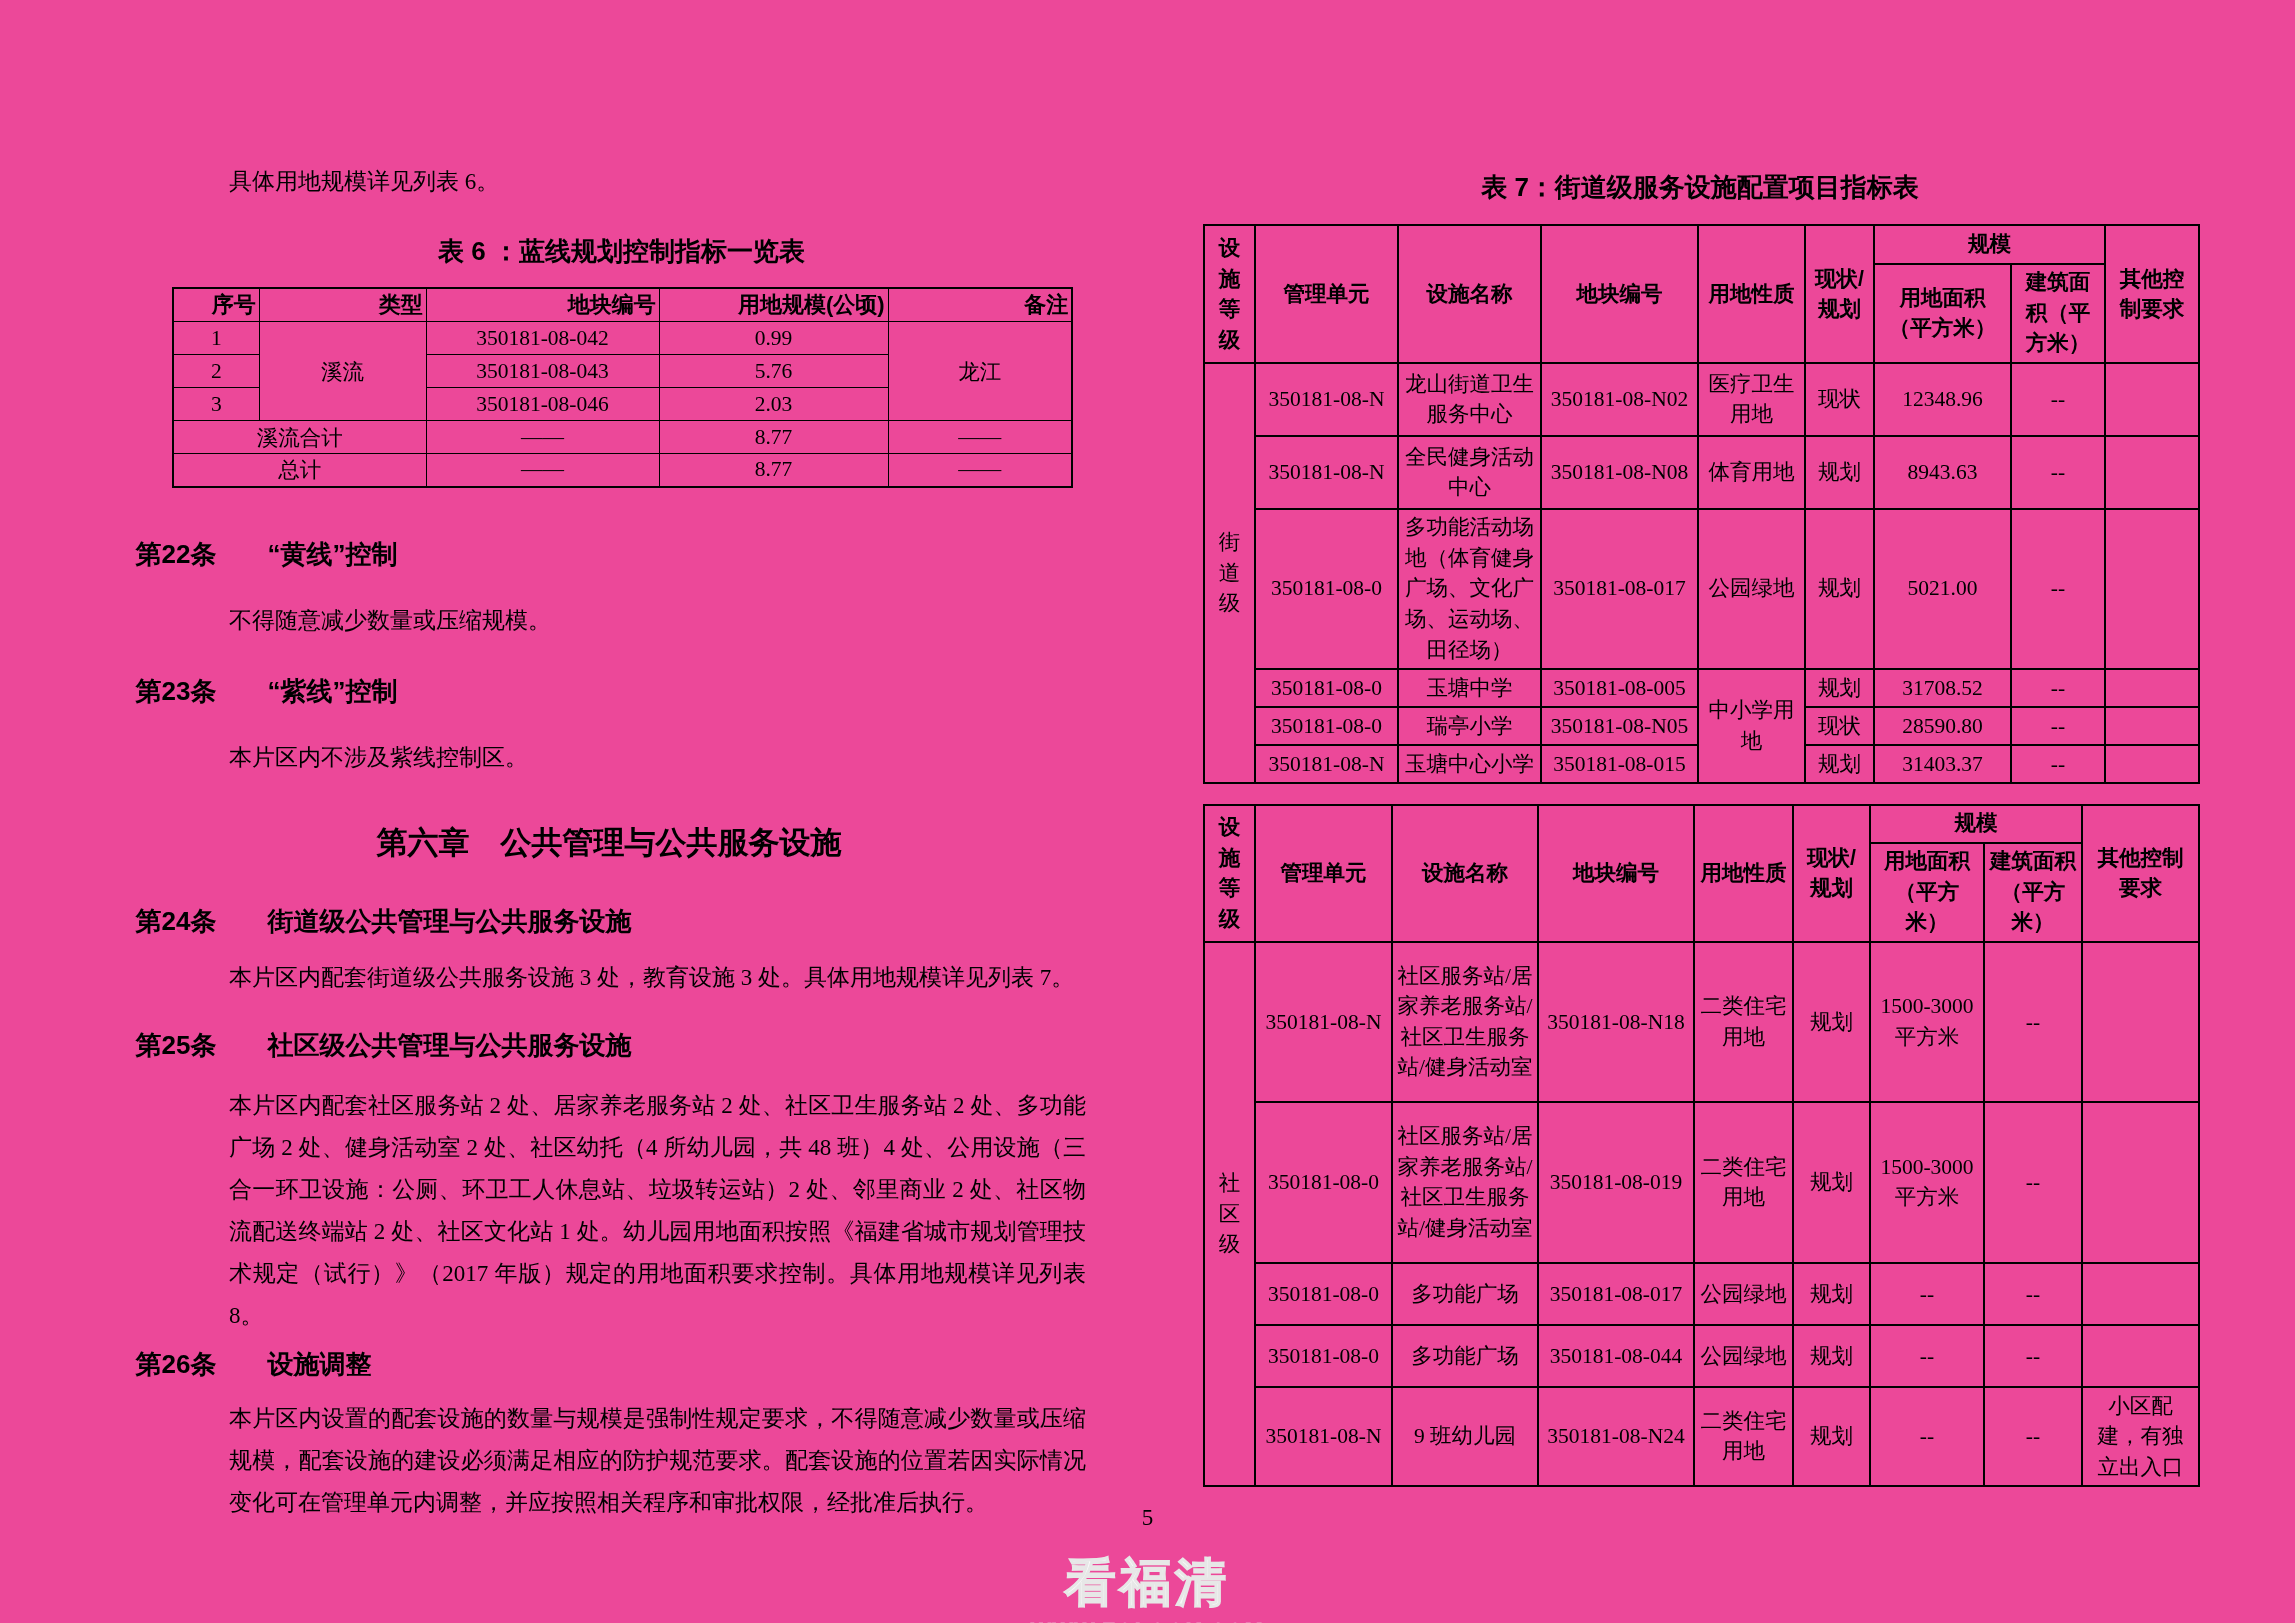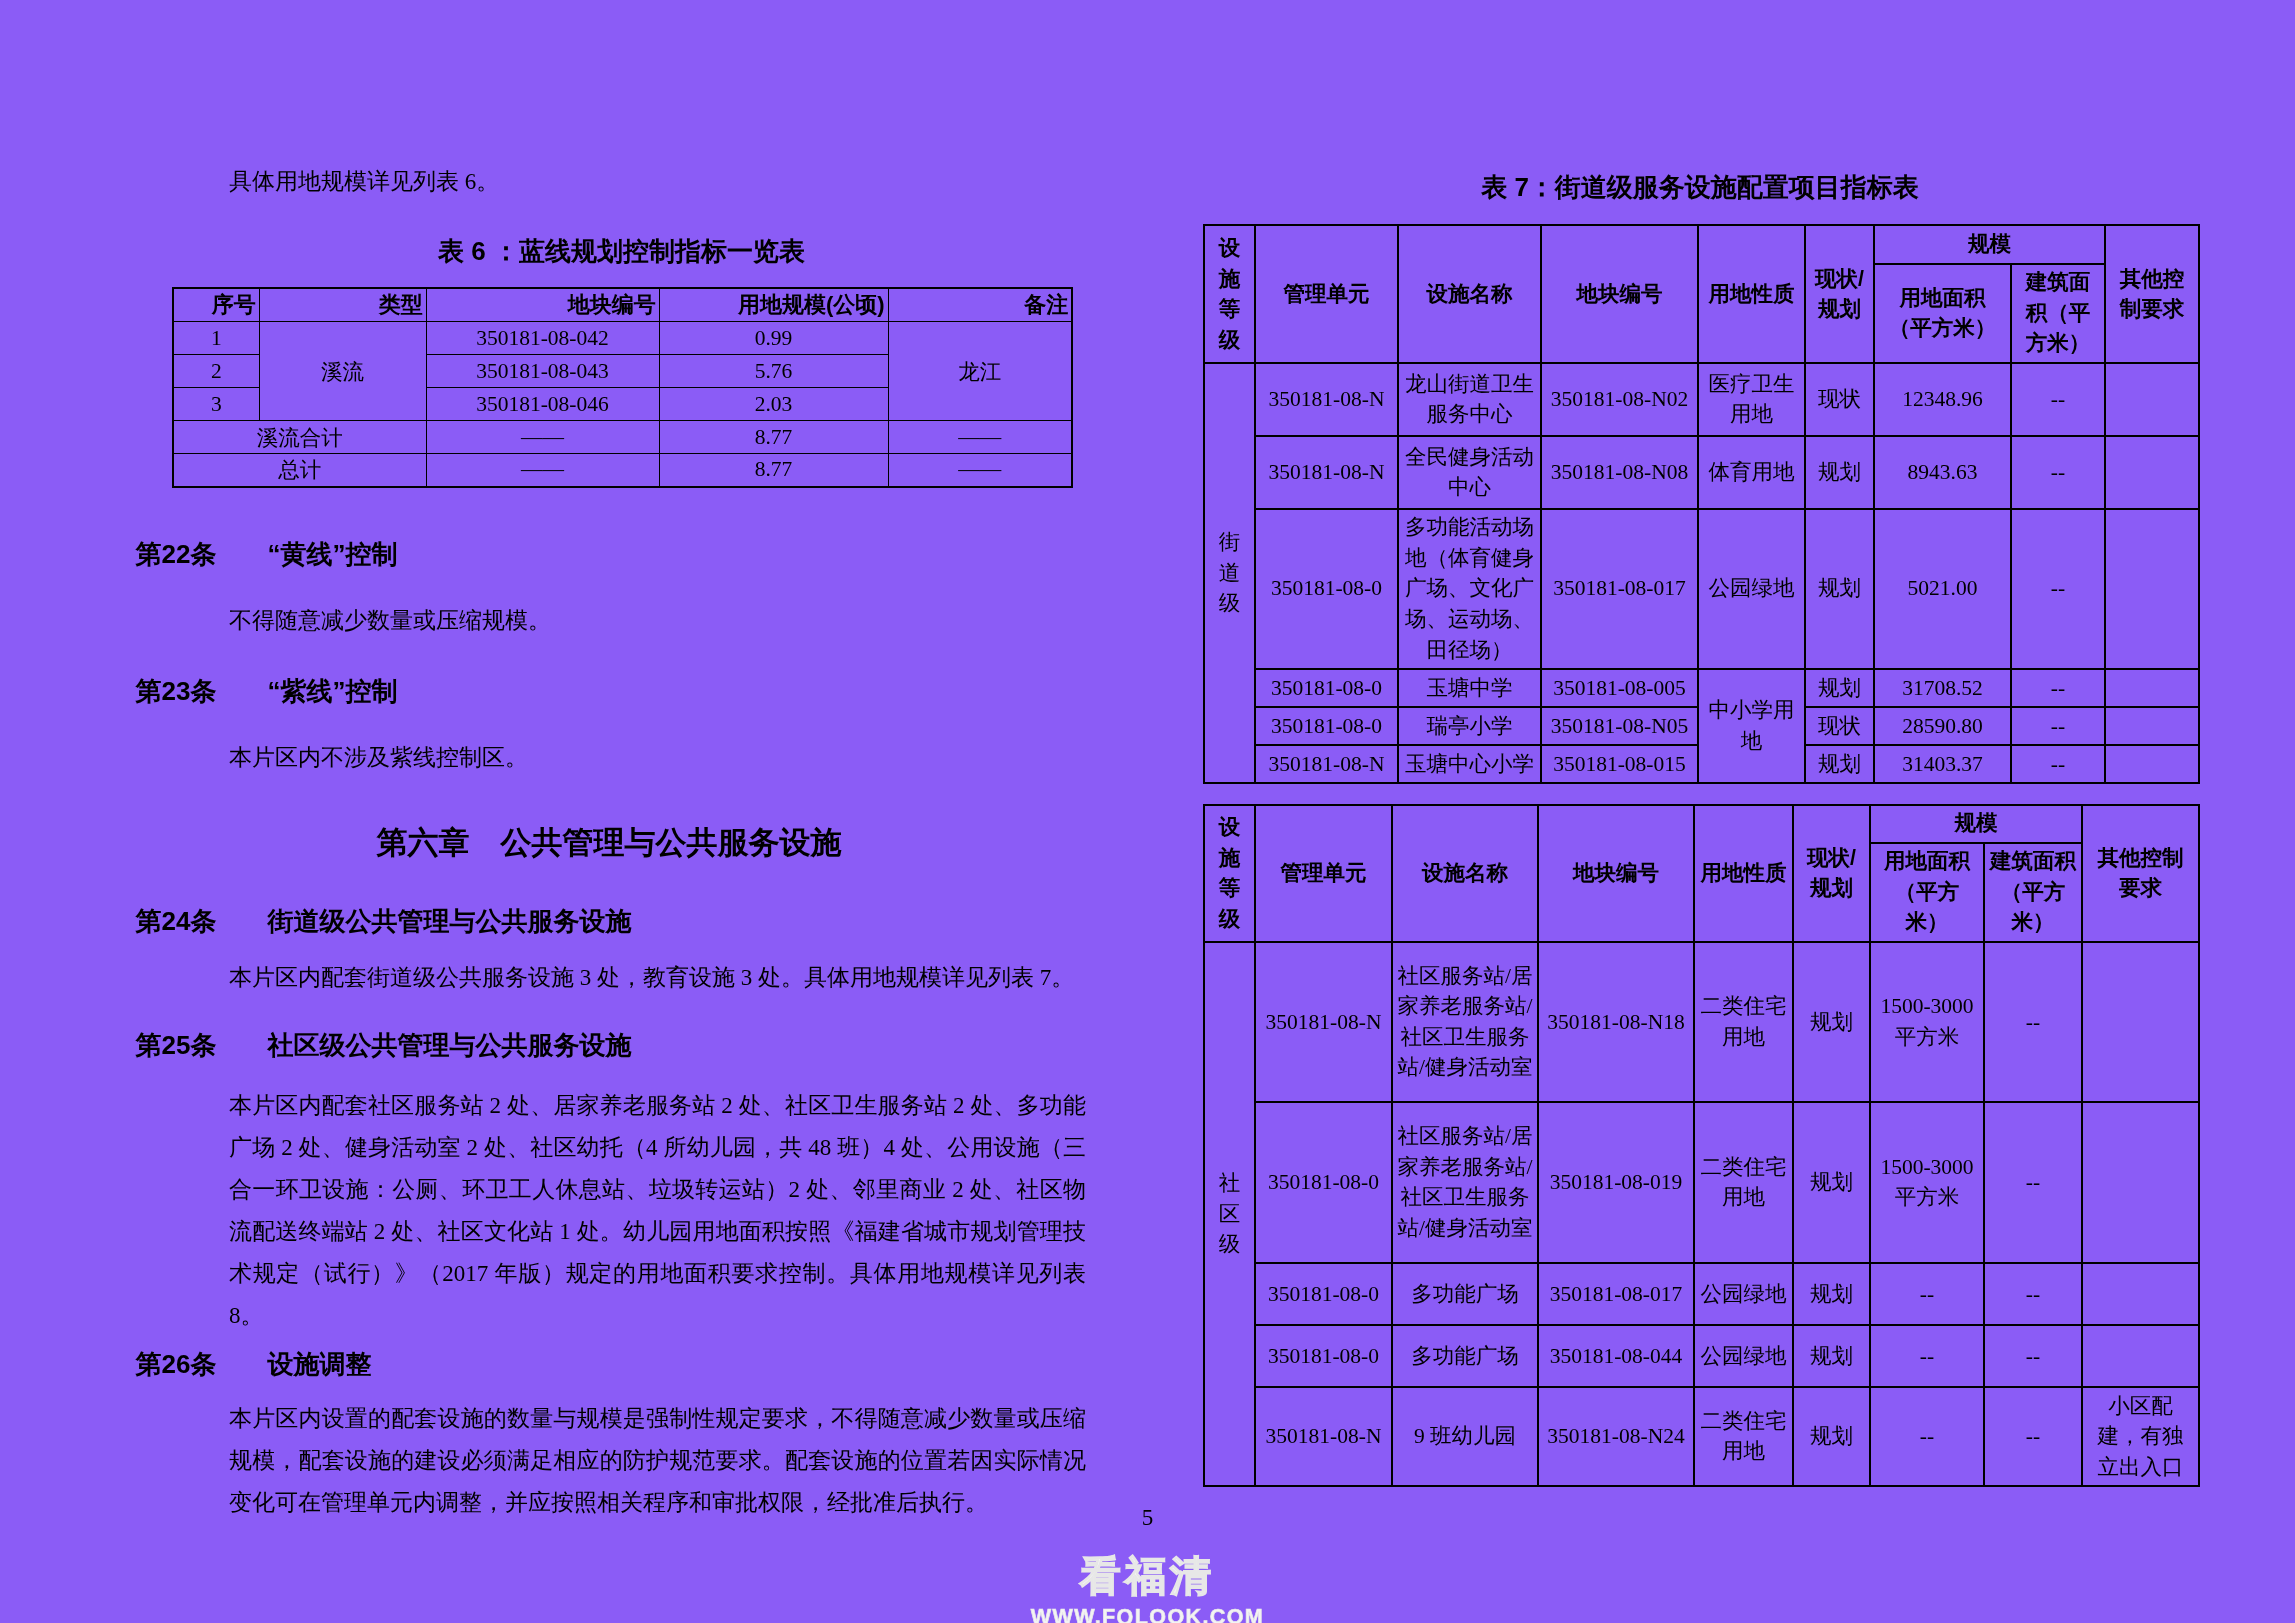--- a/index.html
+++ b/index.html
@@ -1,19 +1,19 @@
 <!DOCTYPE html>
 <html style="font-size:11px"><head>
 <meta charset="utf-8">
 <style>
   html,body { margin:0; padding:0; background:#ffffff; }
   .page {
     position:relative;
     width:2295px; height:1624px;
-    background:#8b5cf6;
+    background:#ec4899;
     color:#000000;
     font-family:"Liberation Serif","DejaVu Serif",serif;
     overflow:hidden;
   }
   .col-left  { position:absolute; left:132px;  top:161px;  width:954px; }
   .col-right { position:absolute; left:1203px; top:170px;  width:994px; }
 
   .para {
     font-size:23px; line-height:42px;
     margin:28px 0 0 97px; width:857px;
@@ -70,21 +70,21 @@
     position:absolute; left:0; top:1505px; width:100%;
     text-align:center; font-size:23px;
   }
   .watermark {
     position:absolute; left:0; top:1549px; width:100%;
     text-align:center;
     font-family:"Liberation Sans","DejaVu Sans",sans-serif;
     user-select:none;
   }
   .wm-cn {
-    font-size:41px; font-weight:700; letter-spacing:4.2px;
+    font-size:51px; font-weight:700; letter-spacing:4.2px;
     color:#fafafa; -webkit-text-stroke:1.4px #e7e7e7;
   }
   .wm-url {
     font-size:21.5px; font-weight:700; letter-spacing:1.4px;
     color:#f3f3f3; -webkit-text-stroke:0.7px #e9e9e9;
     margin-top:1.4px;
   }
 </style>
 </head>
 <body>

